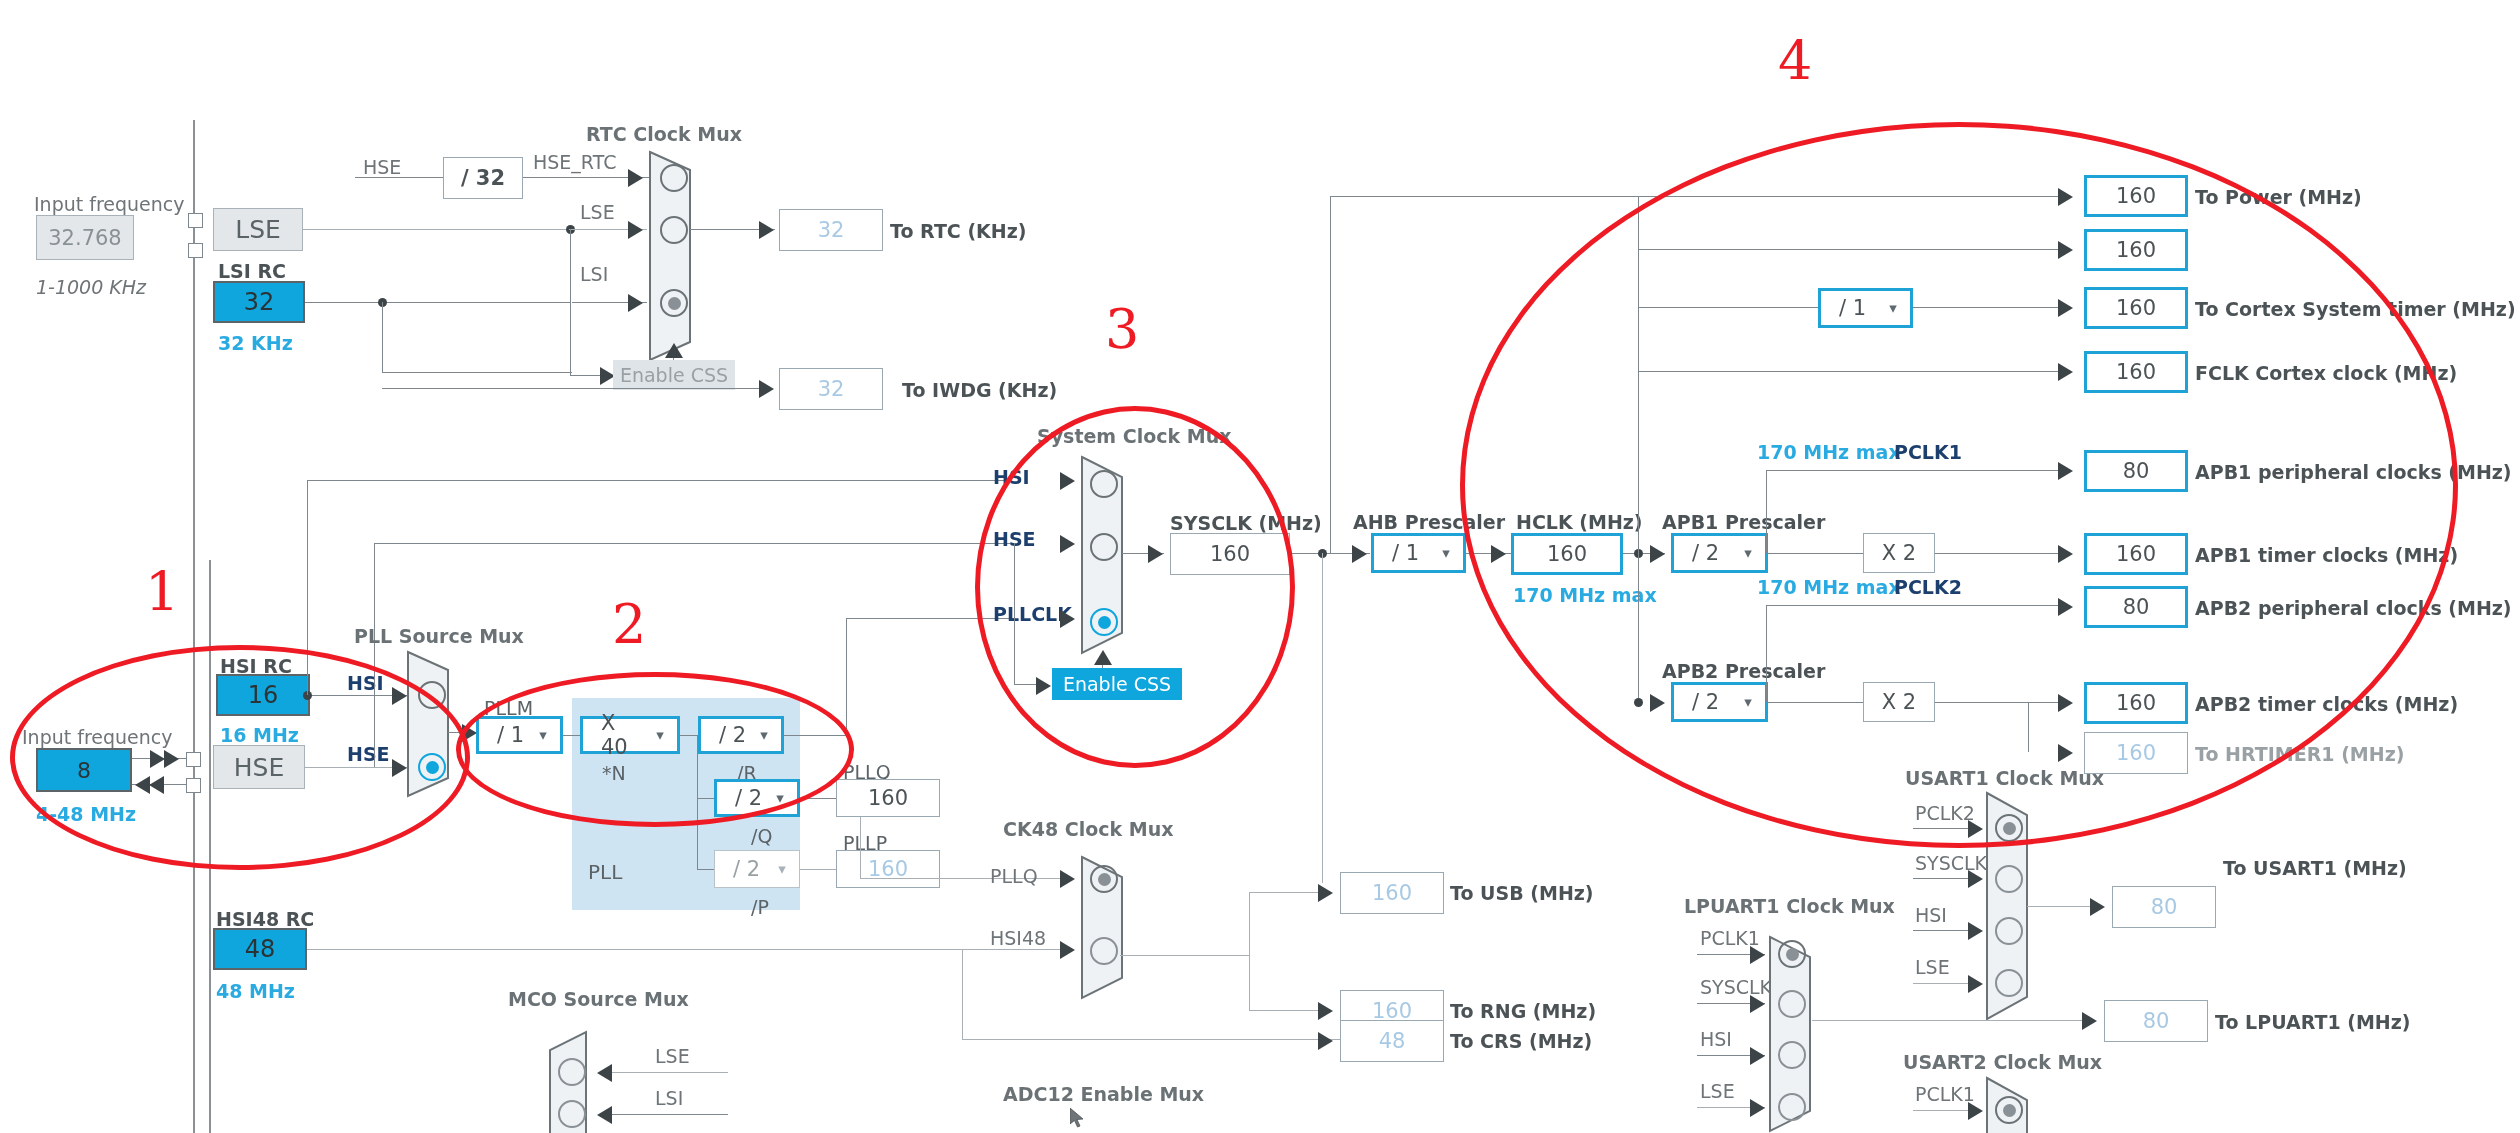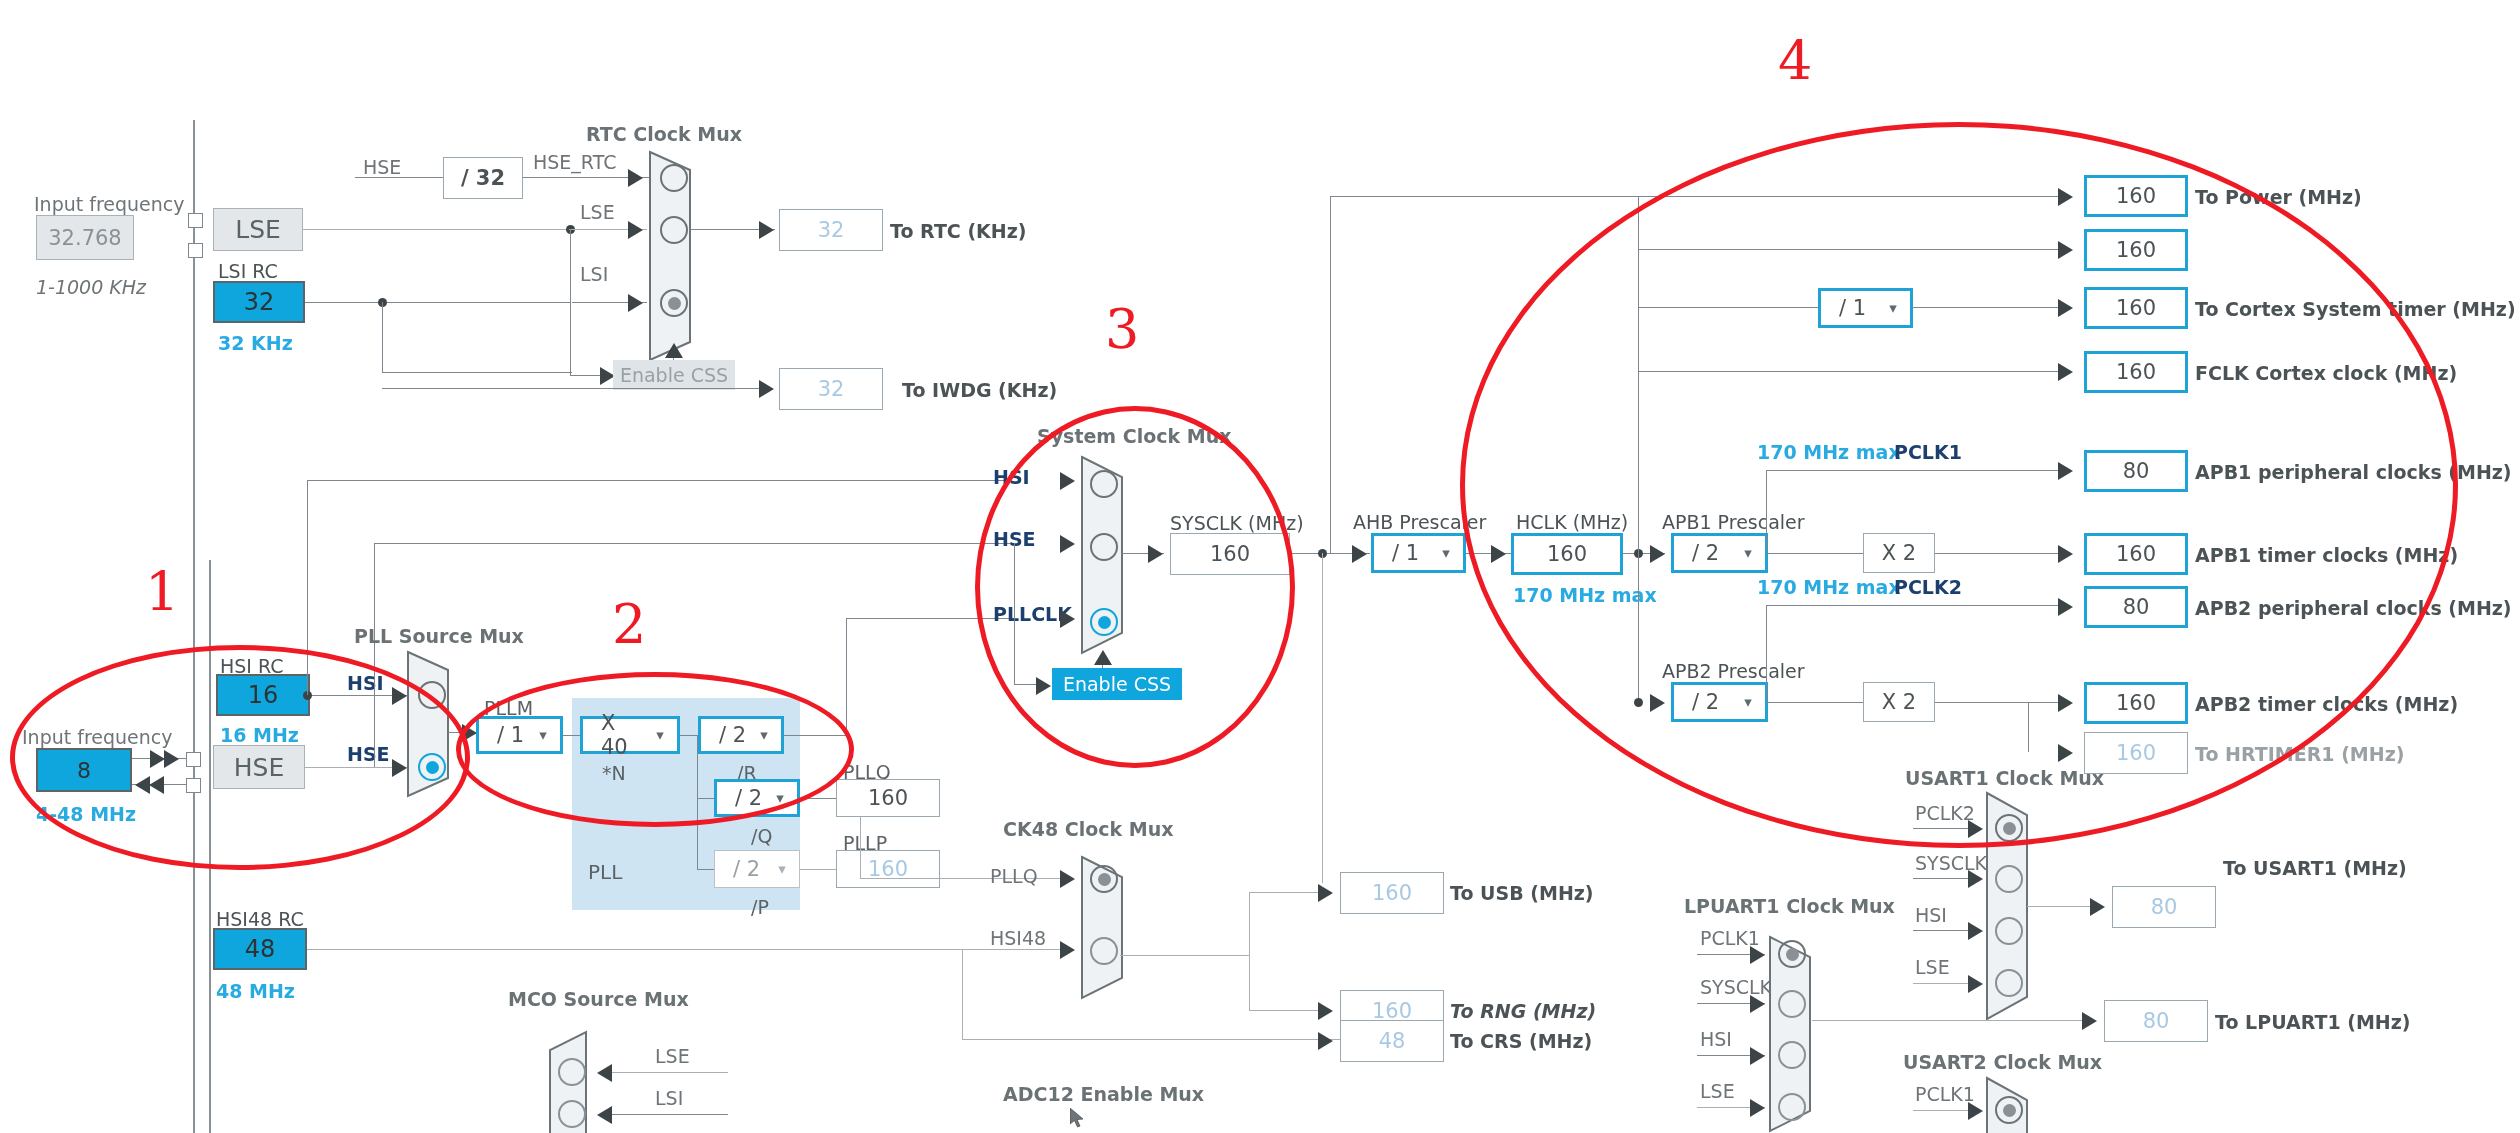--- a/index.html
+++ b/index.html
@@ -17,21 +17,21 @@
   }
   
   .abs{position:absolute;}
   .lbl{
     position:absolute;
     font-size:19px;
     color:#6e7477;
     white-space:nowrap;
     line-height:1;
   }
-  .lbl.dark{color:#4c5356;font-weight:normal;}
+  .lbl.dark{color:#4c5356;font-weight:bold;}
   .lbl.blue{color:#29abe2;font-weight:bold;}
   .lbl.navy{color:#1d3f6e;font-weight:bold;}
   .lbl.sig{color:#6e7477;font-size:19px;font-weight:normal;}
   .lbl.muxtitle{color:#6b7275;font-weight:bold;font-size:19px;}
   .lbl.outname{color:#4c5356;font-weight:bold;font-size:19px;}
   .lbl.outname.dim{color:#9aa1a4;}
 
   
   .box{
     position:absolute;
@@ -459,21 +459,21 @@
   <div class="hline light" style="left:1120px;top:955px;width:130px;"></div>
   <div class="vline light" style="left:1249px;top:892px;height:118px;"></div>
   <div class="hline light" style="left:1249px;top:892px;width:81px;"></div>
   <div class="arrow" style="left:1318px;top:884px;"></div>
   <div class="box dimval" style="left:1340px;top:872px;width:104px;height:42px;">160</div>
   <div class="lbl outname" style="left:1450px;top:884px;">To USB (MHz)</div>
 
   <div class="hline light" style="left:1249px;top:1010px;width:81px;"></div>
   <div class="arrow" style="left:1318px;top:1002px;"></div>
   <div class="box dimval" style="left:1340px;top:990px;width:104px;height:42px;">160</div>
-  <div class="lbl outname" style="left:1450px;top:1002px;font-style:italic;">To RNG (MHz)</div>
+  <div class="lbl outname" style="left:1450px;top:1002px;">To RNG (MHz)</div>
 
   <div class="arrow" style="left:1318px;top:1032px;"></div>
   <div class="box dimval" style="left:1340px;top:1020px;width:104px;height:42px;">48</div>
   <div class="lbl outname" style="left:1450px;top:1032px;">To CRS (MHz)</div>
 
   <div class="lbl muxtitle" style="left:1003px;top:1085px;">ADC12 Enable Mux</div>
   <div class="cursor" style="left:1070px;top:1108px;">
     <svg width="16" height="22" viewBox="0 0 16 22">
         <polygon points="0,0 0,16 4.5,12.5 7.5,19 10,18 7,11.5 13,11" fill="#6e7477" stroke="#4c5356" stroke-width="0.8"></polygon>
       </svg>

